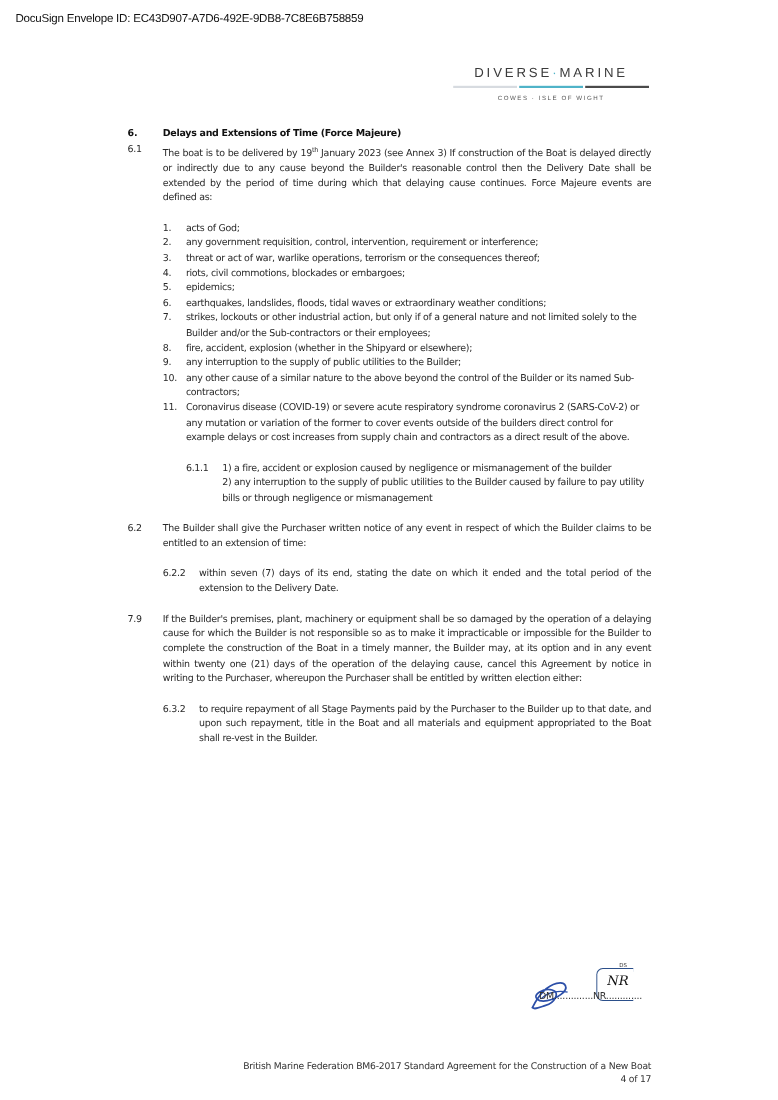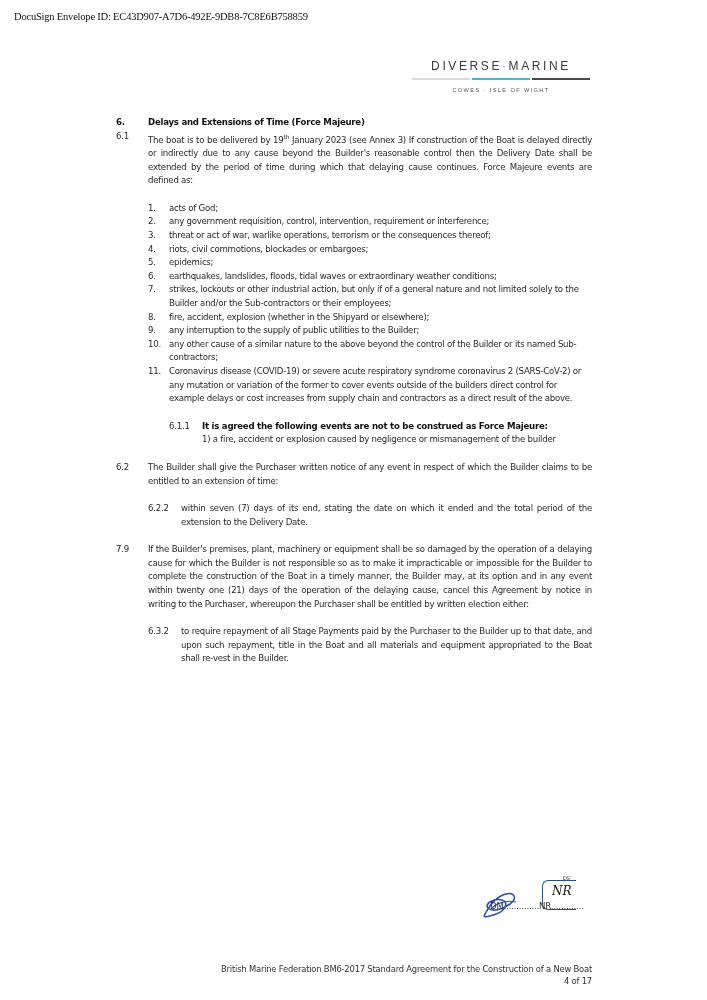--- a/index.html
+++ b/index.html
@@ -1,21 +1,21 @@
 <!DOCTYPE html>
 <html><head>
   <meta charset="utf-8">
   <style>
     * { box-sizing: border-box; margin: 0; padding: 0; }
     html, body { width: 707px; height: 1000px; background: #ffffff; overflow: hidden; }
     body { position: relative; font-family: "DejaVu Sans", sans-serif; color: #1f1f1f; }
 
     .envelope-id {
       position: absolute; left: 14px; top: 11px;
-      font-family: Liberation Serif, serif; font-size: 10.5px; color: #111;
+      font-family: Liberation Sans, sans-serif; font-size: 10.5px; color: #111;
       letter-spacing: -0.2px;
     }
 
     .logo { position: absolute; left: 412px; top: 59px; width: 178px; text-align: center; }
     .logo-name {
       font-family: "Liberation Sans", sans-serif; font-size: 12px; letter-spacing: 2.6px;
       color: #3a3a3a; white-space: nowrap;
     }
     .logo-name .dot { color: #4fb3c8; }
     .logo-rule { display: flex; height: 2px; margin-top: 5px; gap: 2px; }
@@ -140,22 +140,22 @@
       </div>
       <div class="li">
         <div class="n">11.</div>
         <div class="t">Coronavirus disease (COVID-19) or severe acute respiratory syndrome coronavirus 2 (SARS-CoV-2) or any mutation or variation of the former to cover events outside of the builders direct control for example delays or cost increases from supply chain and contractors as a direct result of the above.</div>
       </div>
     </div>
 
   <div class="sub">
     <div class="num">6.1.1</div>
     <div class="body">
-      <div class="heading">It is agreed the following events are not to be construed as Force Majeure:</div>
       <div>1) a fire, accident or explosion caused by negligence or mismanagement of the builder</div>
+      <div>2) any interruption to the supply of public utilities to the Builder caused by failure to pay utility bills or through negligence or mismanagement</div>
     </div>
   </div>
 
   <div class="gap-lg"></div>
   <div class="clause">
     <div class="num">6.2</div>
     <div class="body">The Builder shall give the Purchaser written notice of any event in respect of which the Builder claims to be entitled to an extension of time:</div>
   </div>
   <div class="gap-lg"></div>
   <div id="subs-6-2">

